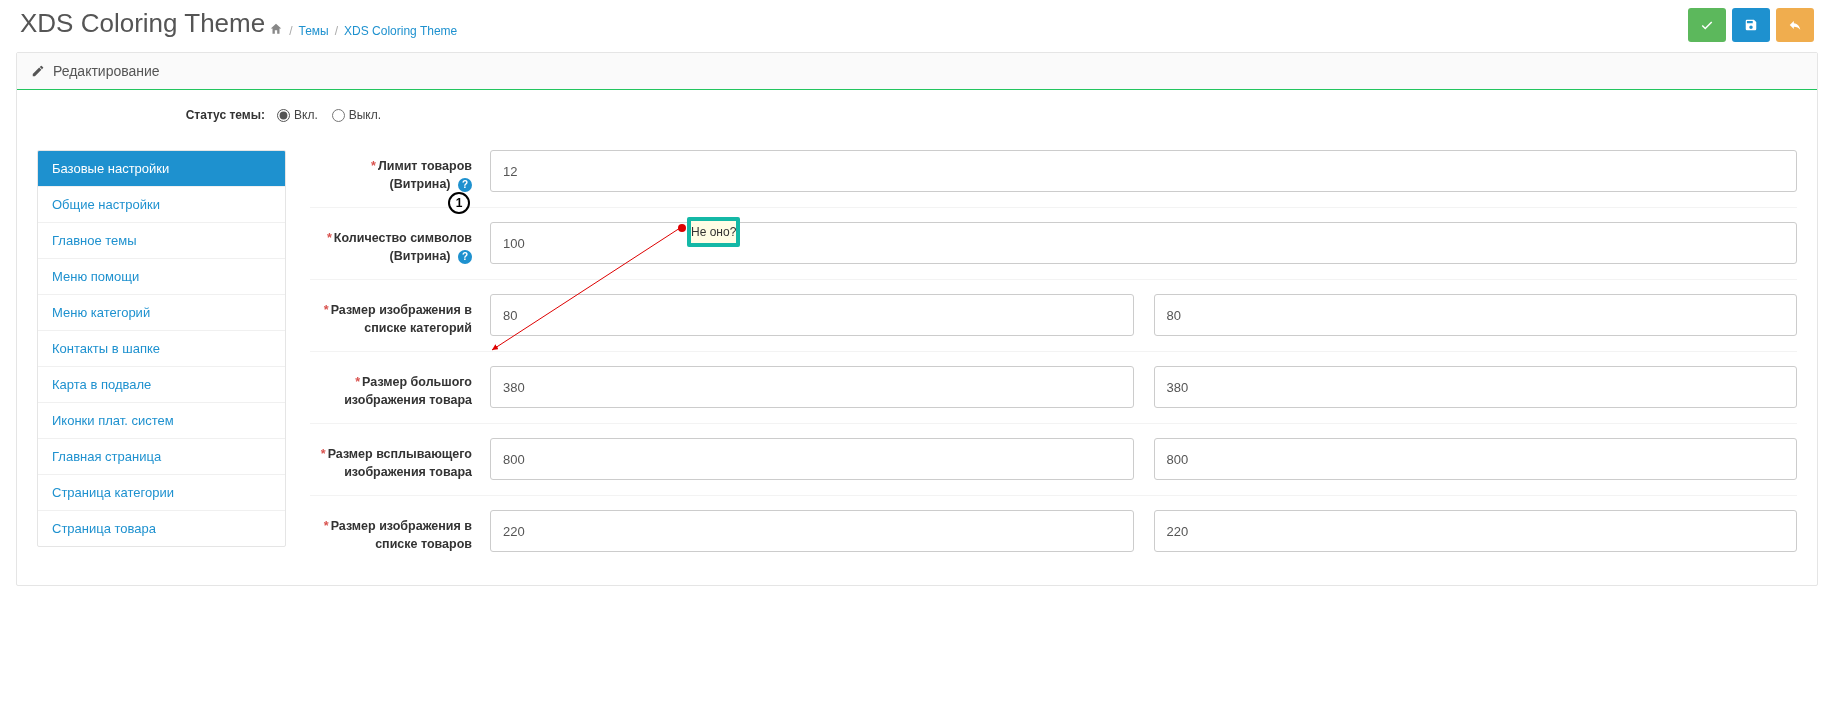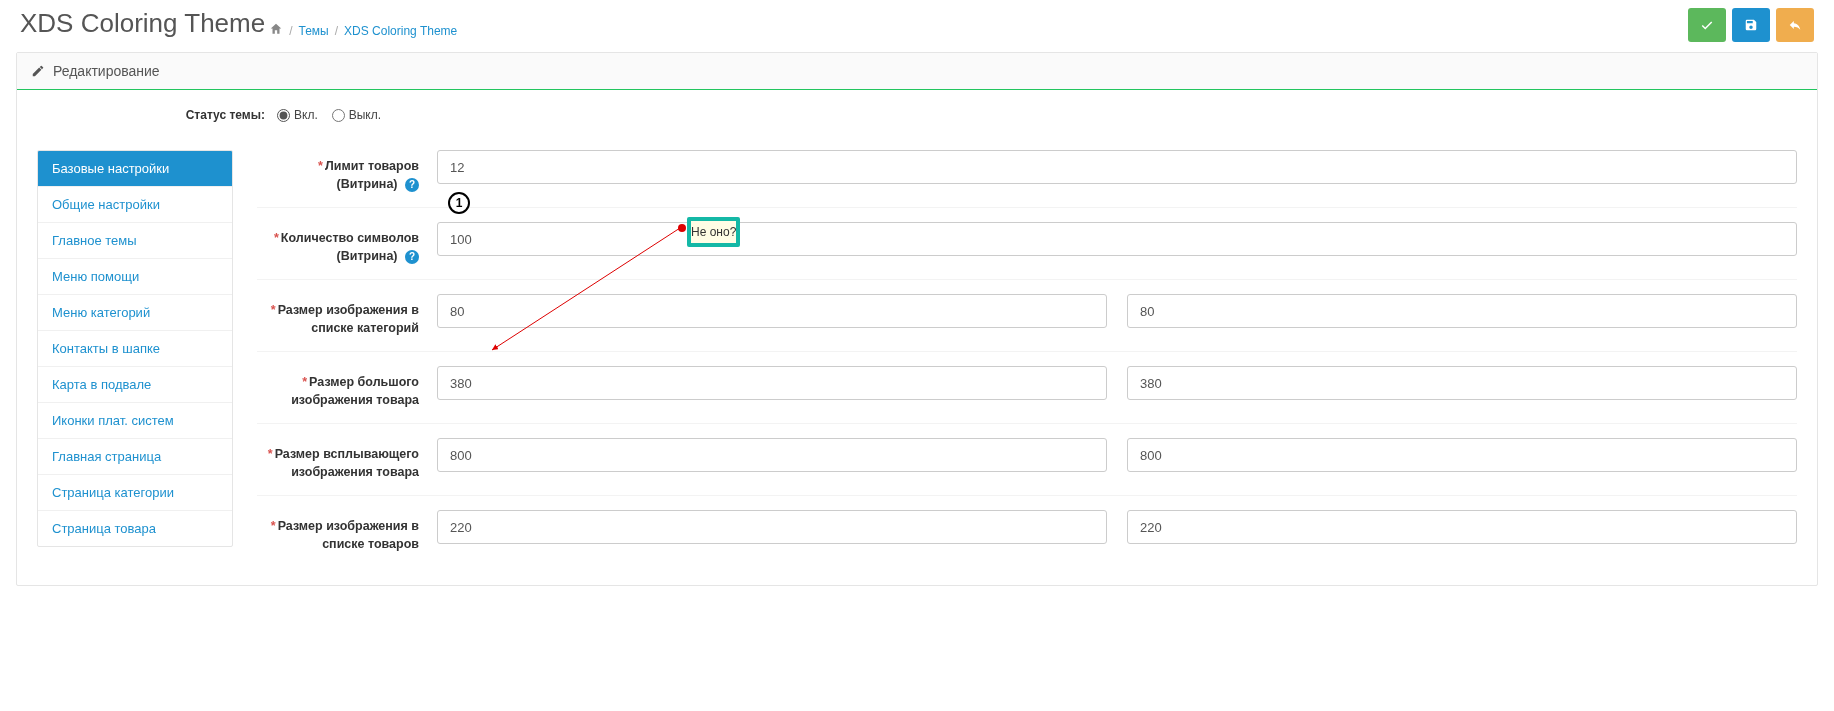--- a/index.html
+++ b/index.html
@@ -17,32 +17,32 @@
 .btn-blue { background:#1e91cf; }
 .btn-orange { background:#f0ad4e; }
 .panel { margin: 0 16px 16px 16px; border:1px solid #e5e5e5; border-radius:2px; background:#fff;}
 .panel-heading { padding:10px 14px; border-bottom:1px solid #22c55e; background:#fafafa; display:flex; align-items:center; gap:8px; color:#555; font-size:14px;}
 .panel-body { padding:18px 20px;}
 .status-row { display:flex; align-items:center; margin-bottom:28px; }
 .status-label { width: 240px; text-align:right; font-weight:bold; font-size:12px; color:#333; padding-right:12px;}
 .radio-opt { font-size:12px; color:#444; margin-right:14px; display:inline-flex; align-items:center;}
 .radio-opt input { margin-right:4px; accent-color:#555;}
 .content-row { display:flex; gap:24px; align-items:flex-start;}
-.sidebar { width: 196px; border:1px solid #e5e5e5; border-radius:2px; overflow:hidden;}
+.sidebar { width: 249px; border:1px solid #e5e5e5; border-radius:2px; overflow:hidden;}
 .sidebar-item { display:block; padding:10px 14px; font-size:13px; color:#1e91cf; text-decoration:none; border-bottom:1px solid #f0f0f0; cursor:pointer;}
 .sidebar-item:last-child { border-bottom:none; }
 .sidebar-item.active { background:#1e91cf; color:#fff; }
 .form-area { flex:1;}
 .form-group { display:flex; padding:14px 0; border-bottom:1px solid #f3f3f3; align-items:flex-start;}
 .form-group:first-child { padding-top:0; }
 .form-label { width:180px; text-align:right; padding-right:18px; font-size:12.5px; font-weight:bold; color:#333; padding-top:8px; line-height:1.4;}
 .form-label .req { color:#d9534f; margin-right:2px;}
 .form-label .help { display:inline-flex; width:14px; height:14px; border-radius:50%; background:#1e91cf; color:#fff; font-size:10px; align-items:center; justify-content:center; margin-left:4px; font-weight:bold;}
 .form-inputs { flex:1; display:flex; gap:20px;}
-.form-control { flex:1; height:34px; border:1px solid #ccc; border-radius:3px; padding:16px 12px; font-size:13px; color:#555;}
+.form-control { flex:1; height:42px; border:1px solid #ccc; border-radius:3px; padding:16px 12px; font-size:13px; color:#555;}
 .form-control.half { flex:0 0 calc(50% - 10px);}
 .overlay { position:absolute; pointer-events:none; }
 .callout-marker { position:absolute; width:22px; height:22px; border:2px solid #000; border-radius:50%; background:#fff; display:flex; align-items:center; justify-content:center; font-size:12px; font-weight:bold; color:#000;}
 .callout-box { position:absolute; background:#fffde5; border:4px solid #14b8a6; padding:4px 0; font-size:12px; color:#333; border-radius:2px; pointer-events:auto;}
 .callout-dot { position:absolute; width:8px; height:8px; border-radius:50%; background:#d00;}
 svg.icon { width:14px; height:14px; }
 </style>
 </head>
 <body>
 

